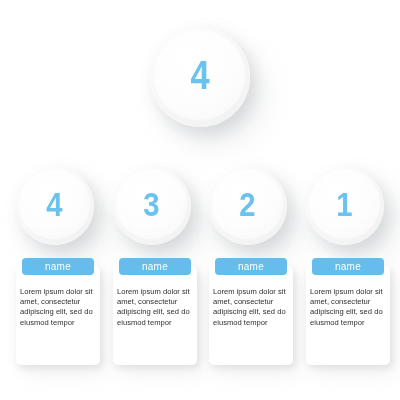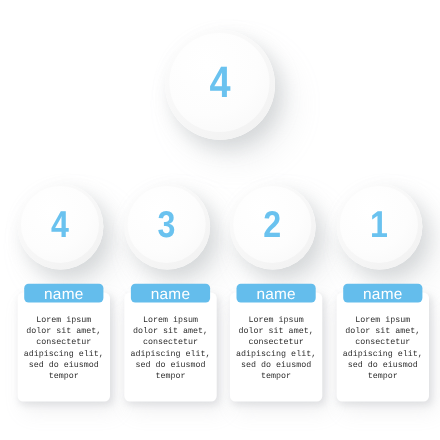--- a/index.html
+++ b/index.html
@@ -101,35 +101,35 @@
 
   .badge {
     position: absolute;
     left: 6px;
     top: -8px;
     width: 72px;
     height: 17px;
     border-radius: 4px;
     background: #64bdec;
     color: #ffffff;
-    font-size: 14px;
+    font-size: 10px;
     font-family: "Liberation Sans", sans-serif;
     display: flex;
     align-items: center;
     justify-content: center;
     letter-spacing: 0.2px;
   }
 
   .card-body {
     position: absolute;
     left: 4px;
     right: 4px;
     top: 21px;
-    text-align: center;
-    font-family: Liberation Mono, monospace;
+    text-align: left;
+    font-family: Liberation Sans, sans-serif;
     font-size: 7.6px;
     line-height: 10.2px;
     color: #2f2f2f;
   }
 </style>
 </head>
 <body>
 
 <div class="infographic">
 

